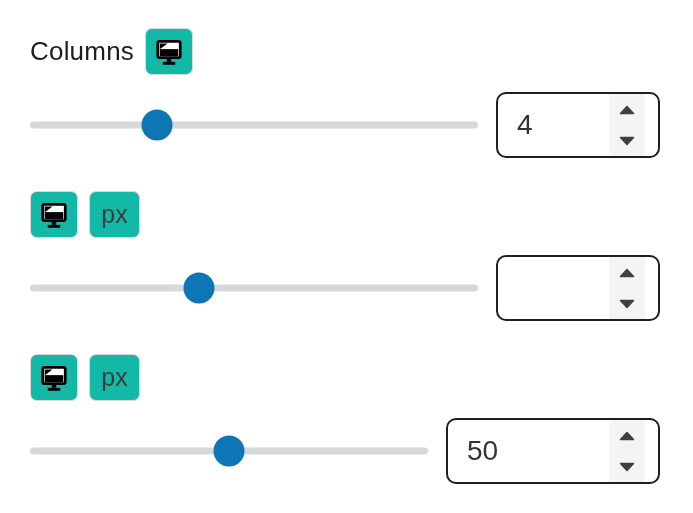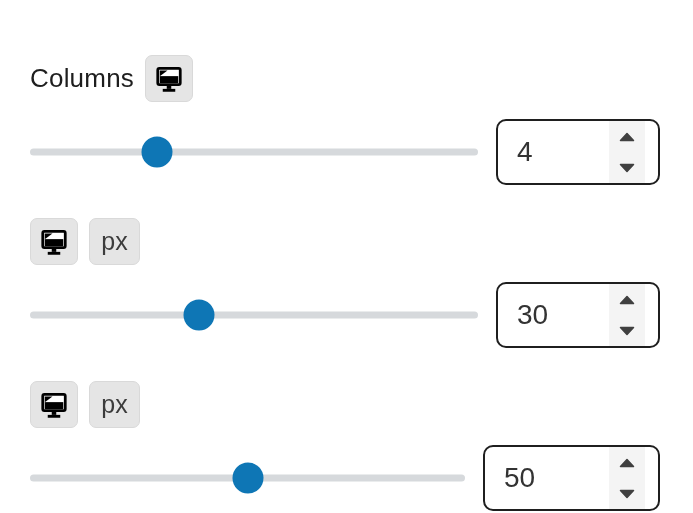--- a/index.html
+++ b/index.html
@@ -12,31 +12,30 @@
   }
   .section + .section { margin-top: 33px; }
 
   
   .setting-header {
     display: flex;
     align-items: center;
     gap: 11px;
     height: 47px;
     margin-bottom: 17px;
-    margin-top: 27px;
   }
   .setting-label {
     font-size: 26px;
     color: #1e1e1e;
     letter-spacing: 0.2px;
     white-space: nowrap;
   }
   .icon-btn, .unit-btn {
     height: 47px;
-    background: #e5e5e5;
+    background: #14b8a6;
     border: 1.5px solid #d9d9d9;
     border-radius: 7px;
     display: flex;
     align-items: center;
     justify-content: center;
     cursor: pointer;
   }
   .icon-btn { width: 48px; }
   .icon-btn svg { width: 30px; height: 30px; display: block; }
   .unit-btn {
@@ -83,21 +82,21 @@
   .number-input {
     position: relative;
     width: 164px;
     height: 66px;
     border: 2.5px solid #1f1f1f;
     border-radius: 10px;
     background: #ffffff;
     overflow: hidden;
     flex-shrink: 0;
   }
-  .number-input.wide { width: 177px; }
+  .number-input.wide { width: 214px; }
   .number-input input {
     position: absolute;
     left: 0; top: 0; bottom: 0;
     width: 100px;
     border: none;
     outline: none;
     padding-left: 19px;
     font-size: 28px;
     color: #333333;
     font-family: "Liberation Sans", sans-serif;
@@ -188,21 +187,20 @@
         </span>
       </button>
       <button class="unit-btn">px</button>
     </div>
     <div class="setting-control">
       <div class="slider">
         <div class="slider-track"></div>
         <div class="slider-thumb" style="left: 37.8%;"></div>
       </div>
       <div class="number-input">
-        <input type="text" value="30" style="">
         <div class="spinner">
           <div class="spin-btn">
             <span>
                 <svg width="16" height="10" viewBox="0 0 16 10">
                   <use href="#tri-up"></use>
                 </svg>
               </span>
           </div>
           <div class="spin-btn">
             <span>

